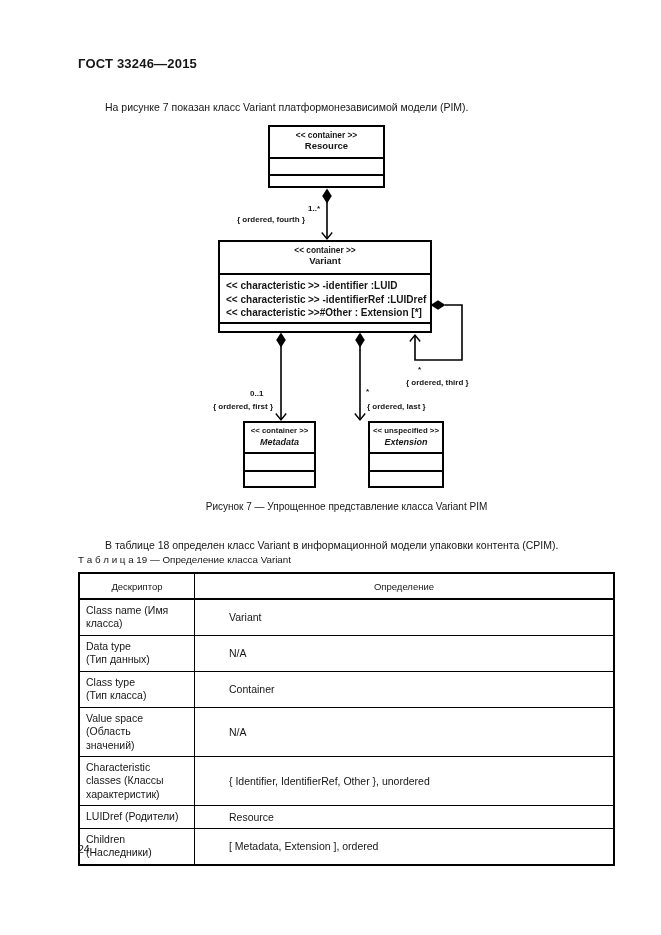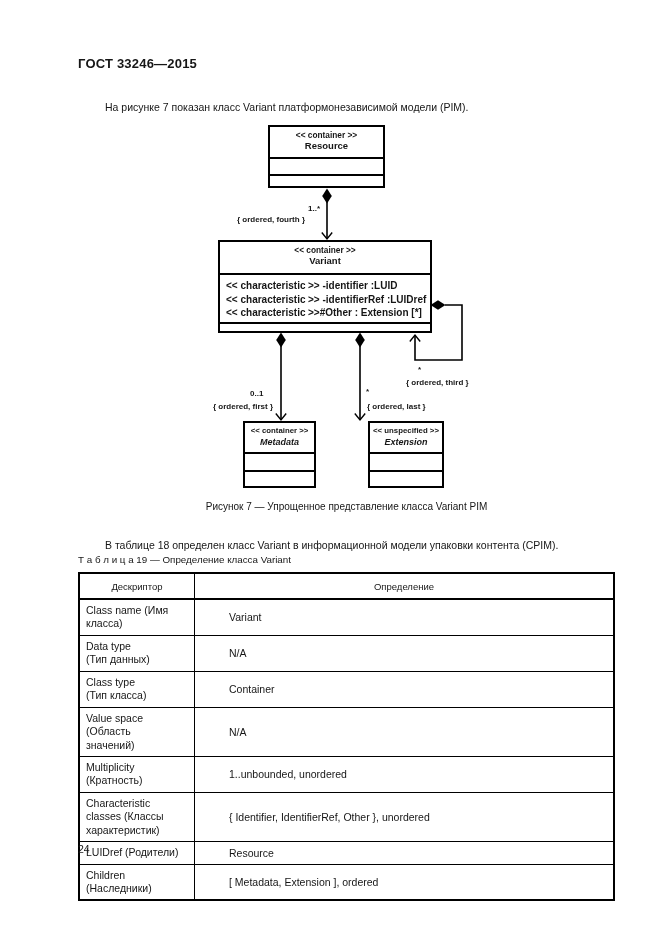--- a/index.html
+++ b/index.html
@@ -185,24 +185,20 @@
       <tr class="h31">
         <td class="desc-cell">Class type
 (Тип класса)</td>
         <td class="def-cell">Container</td>
       </tr>
       <tr class="h29">
         <td class="desc-cell">Value space (Область
 значений)</td>
         <td class="def-cell">N/A</td>
       </tr>
-      <tr class="h21">
-        <td class="desc-cell">Multiplicity (Кратность)</td>
-        <td class="def-cell">1..unbounded, unordered</td>
-      </tr>
       <tr class="h42">
         <td class="desc-cell">Characteristic
 classes (Классы
 характеристик)</td>
         <td class="def-cell">{ Identifier, IdentifierRef, Other }, unordered</td>
       </tr>
       <tr class="h20">
         <td class="desc-cell">LUIDref (Родители)</td>
         <td class="def-cell">Resource</td>
       </tr>

